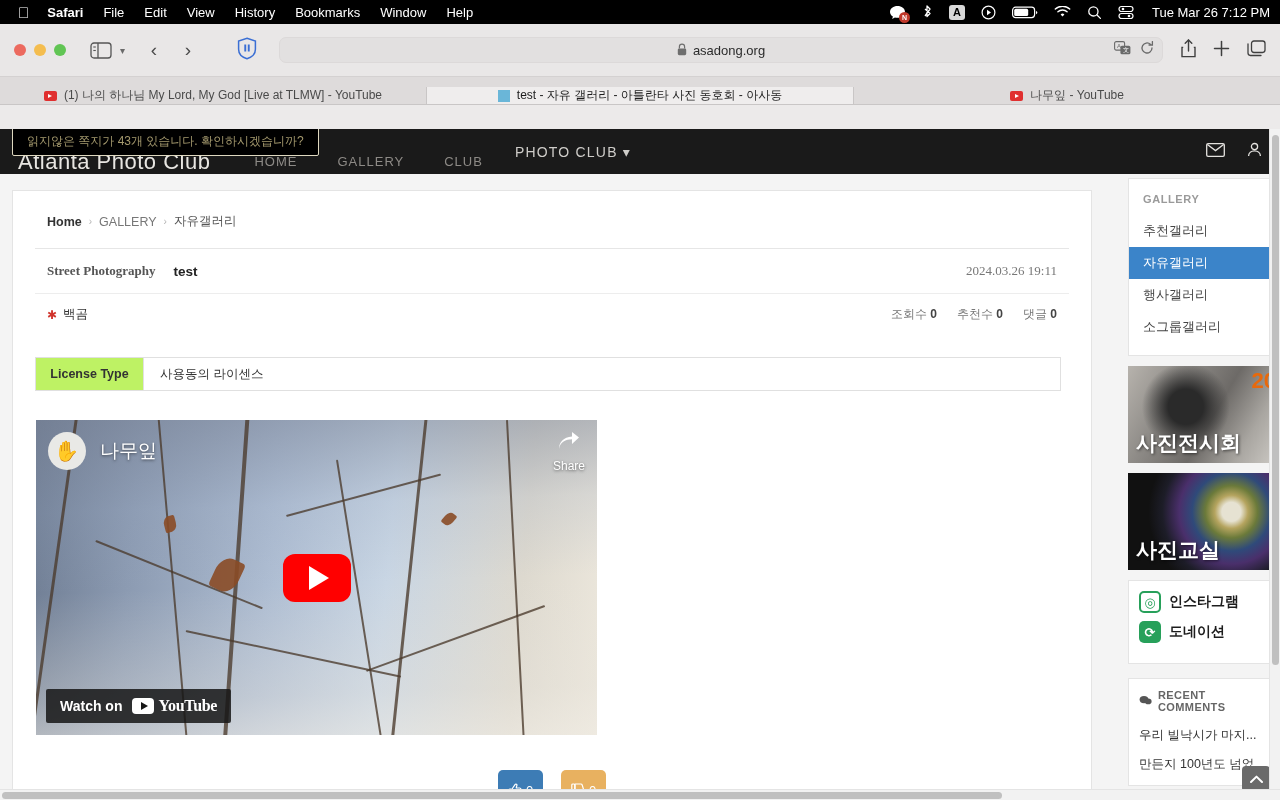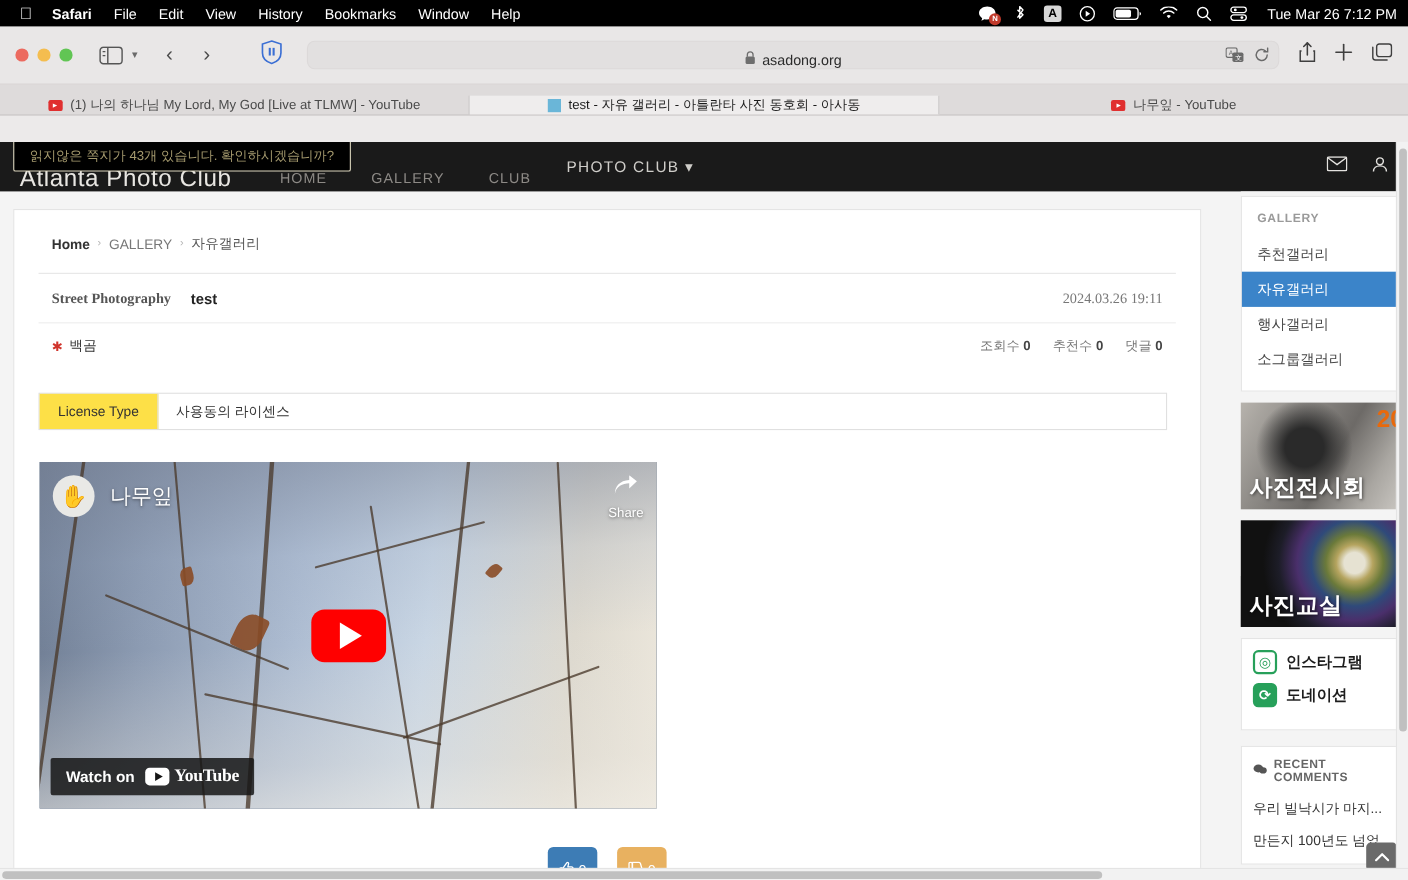--- a/index.html
+++ b/index.html
@@ -55,21 +55,21 @@
   .sidebar-toggle { width: 26px; height: 22px; }
   .chev { font-size: 10px; color: #6a6a6a; margin: 0 14px 0 2px; }
   .nav-arrow {
     font-size: 19px; color: #4a4a4a; width: 30px; text-align: center;
     font-weight: 300;
   }
   .shield { margin-left: 30px; color: #3b6fd4; }
   .urlbar {
     flex: 1; height: 26px; margin: 0 12px 0 22px;
     background: #e2e0e0; border: 1px solid #dcd9d9; border-radius: 7px;
-    display: flex; align-items: flex-end; justify-content: center;
+    display: flex; align-items: center; justify-content: center;
     position: relative;
   }
   .urlbar .lock { margin-right: 6px; color: #6e6e6e; font-size: 11px; }
   .urlbar .url { font-size: 13px; color: #2b2b2b; }
   .urlbar .right-icons {
     position: absolute; right: 8px; display: flex; align-items: center; gap: 9px;
     color: #6a6a6a;
   }
   .tb-right { display: flex; align-items: center; gap: 17px; color: #3f3f3f; margin-left: 6px; }
 
@@ -160,23 +160,23 @@
   .star { color: #d0342c; font-size: 12px; }
   .author { font-size: 12.5px; color: #333; }
   .stats { margin-left: auto; display: flex; gap: 20px; font-size: 12px; color: #777; }
   .stats b { color: #444; }
 
   .license-table {
     border: 1px solid #e0e0e0; display: flex; margin: 22px 0 0 0; width: 1026px;
     height: 34px;
   }
   .lic-key {
-    width: 108px; background: #fde047; border-right: 1px solid #e0e0e0;
+    width: 108px; background: #bef264; border-right: 1px solid #e0e0e0;
     display: flex; align-items: center; justify-content: center;
-    font-size: 12.5px; font-weight: normal; color: #333;
+    font-size: 12.5px; font-weight: bold; color: #333;
   }
   .lic-val { display: flex; align-items: center; padding-left: 16px; font-size: 12.5px; color: #333; }
 
   
   .player {
     width: 561px; height: 315px; margin: 29px 0 0 1px; position: relative;
     overflow: hidden; background: #5a6b80;
   }
   .vid-bg {
     position: absolute; inset: 0;

